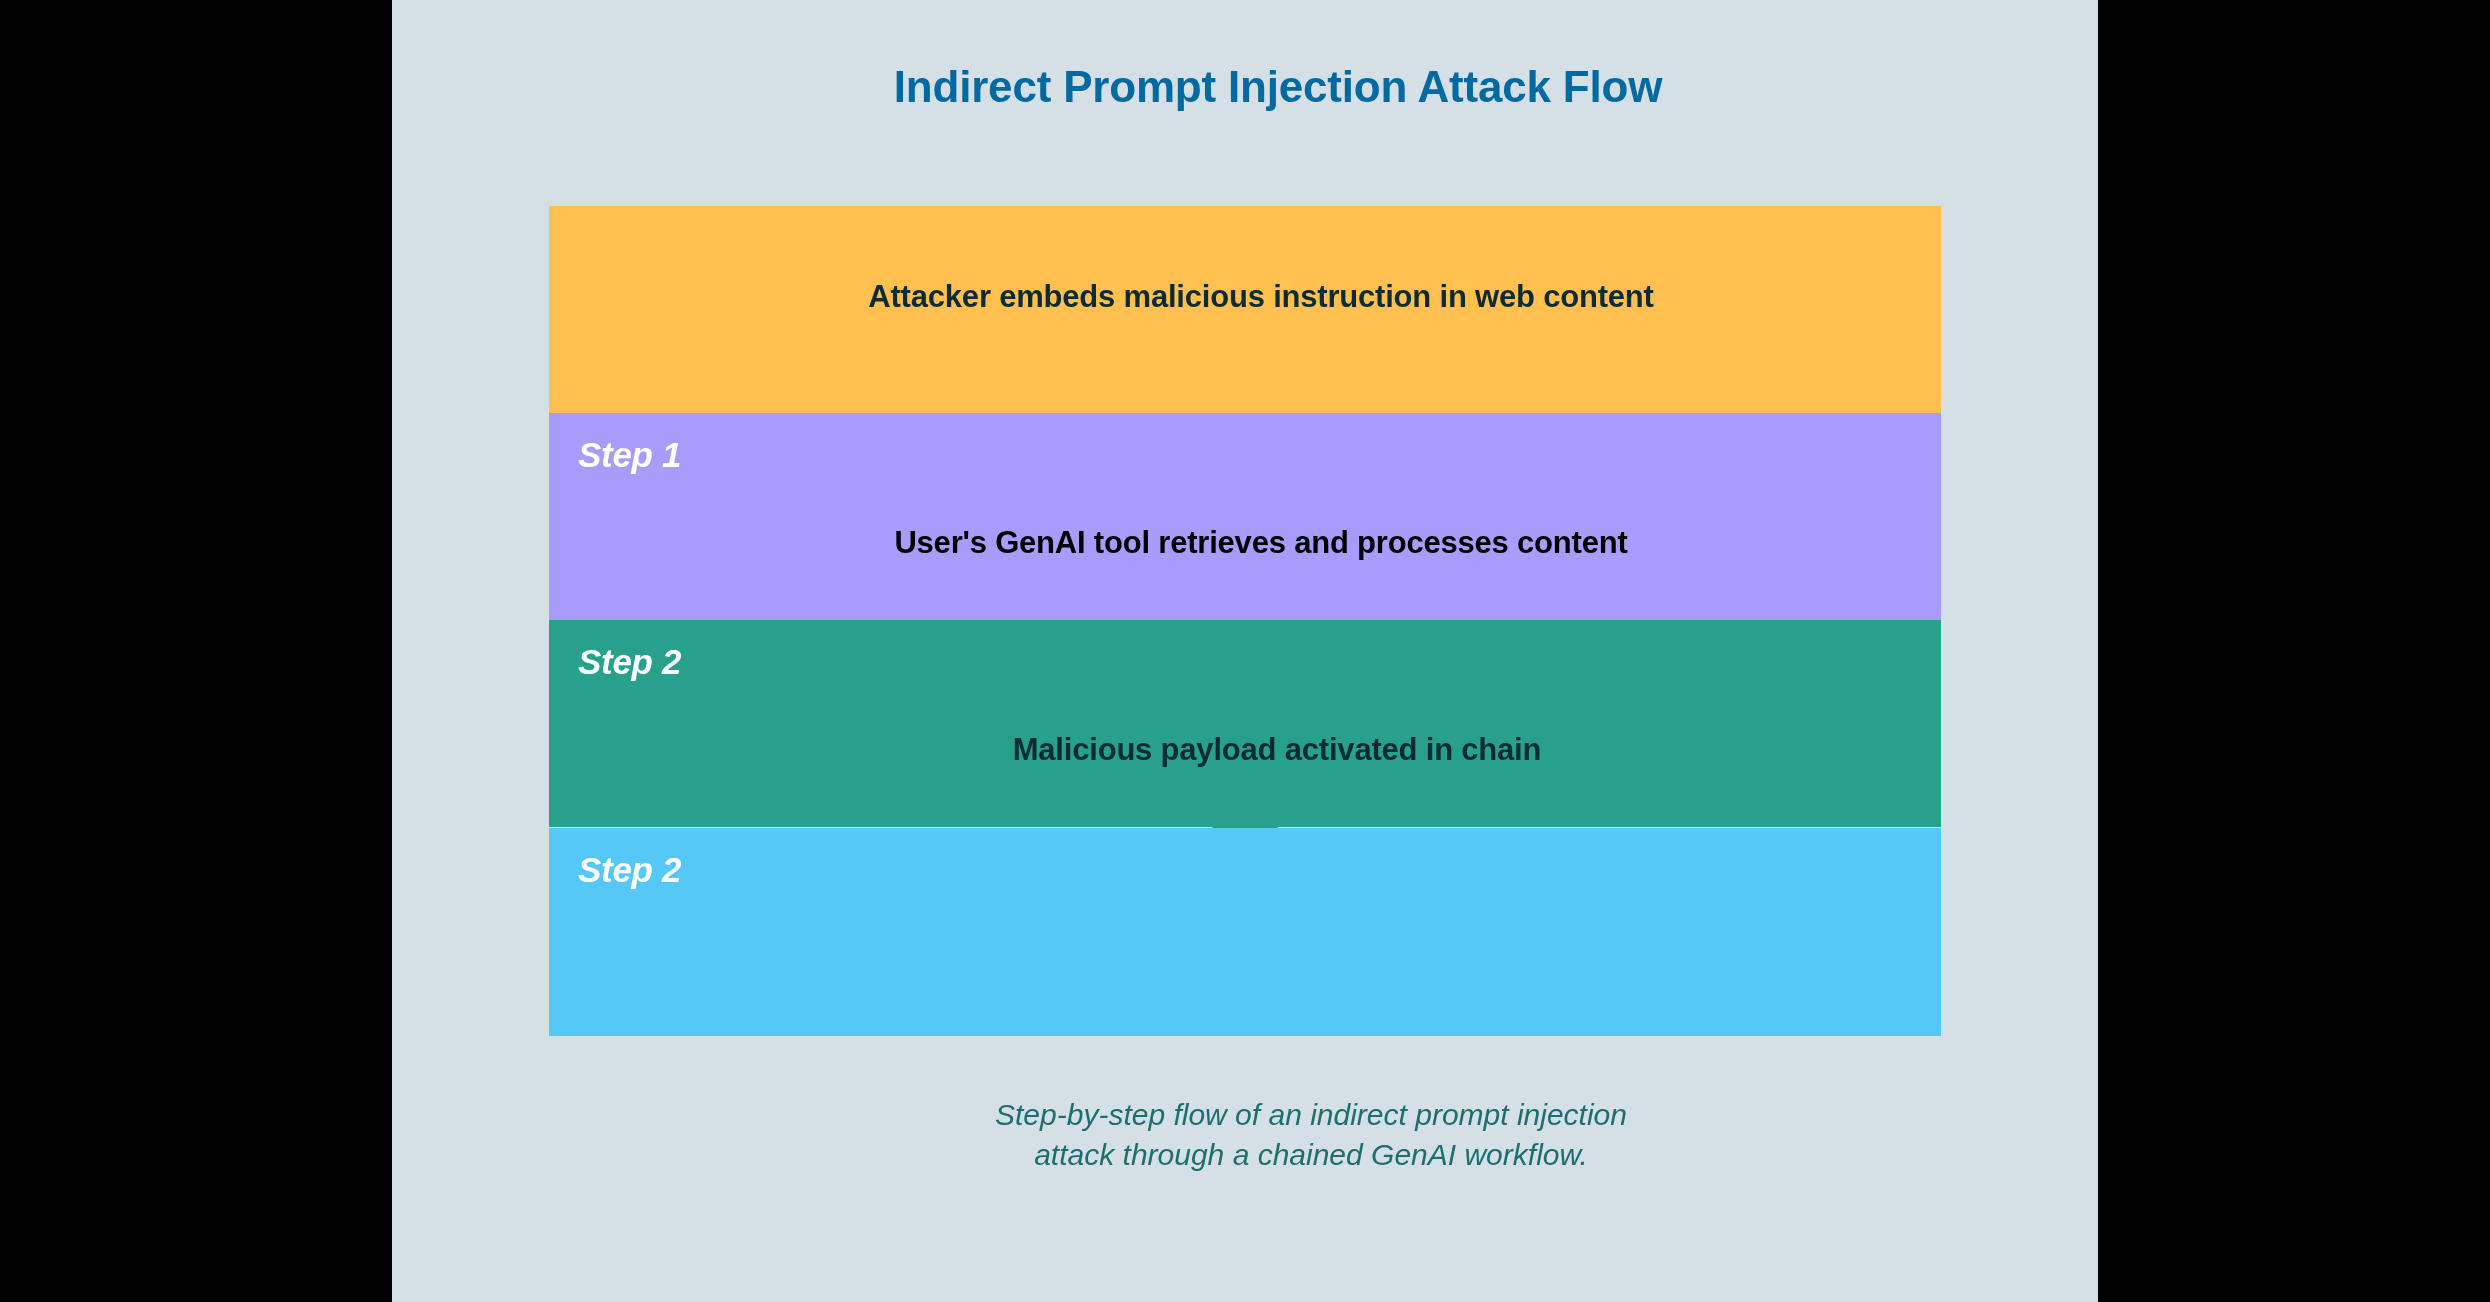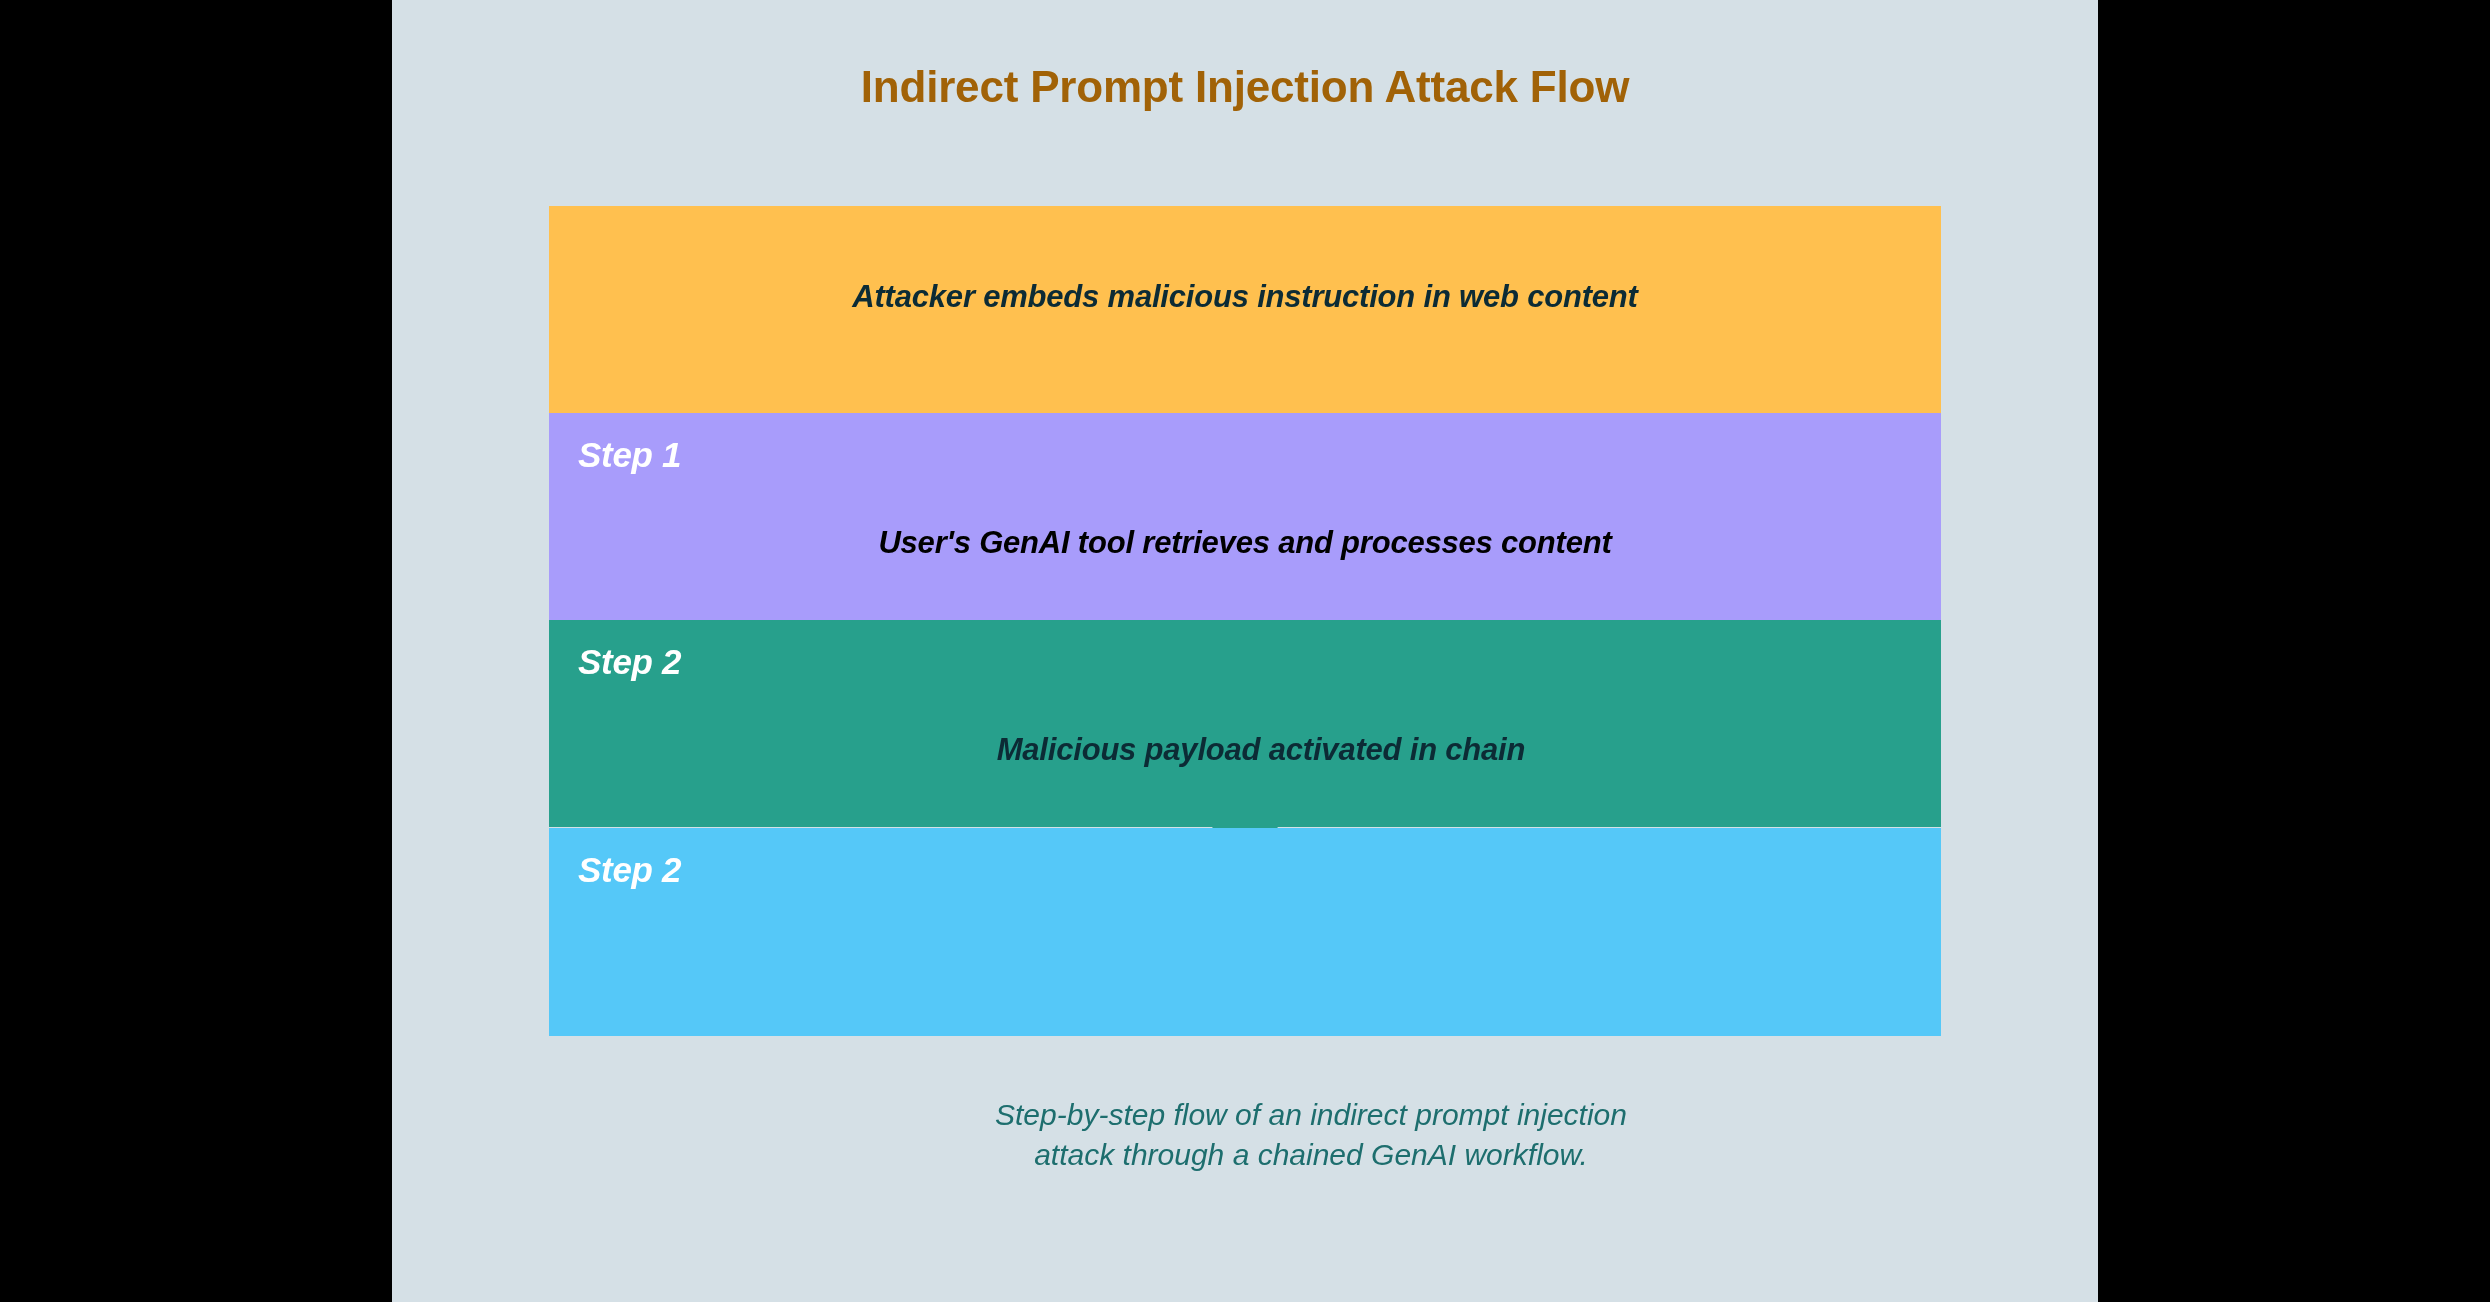--- a/index.html
+++ b/index.html
@@ -99,26 +99,25 @@
     top: 22px;
     font-size: 35px;
     font-weight: bold;
     font-style: italic;
     color: #ffffff;
     white-space: nowrap;
     letter-spacing: -0.3px;
   }
   .band-text {
     position: absolute;
-    left: 0;
+    left: 16px;
     width: 1392px;
     text-align: center;
     font-size: 31px;
     font-weight: bold;
-    font-style: italic;
     color: #0c2b35;
     white-space: nowrap;
     letter-spacing: -0.2px;
   }
   .band-1 .band-text { top: 73px; }
   .band-2 .band-text { top: 112px; }
   .band-3 .band-text { top: 112px; }
   .band-4 .band-text { top: 112px; }
 
   
@@ -138,21 +137,21 @@
 </head>
 <body>
 
 <div id="canvas">
 
   <div class="letterbox left"></div>
   <div class="letterbox right"></div>
 
   <div id="slide" style="background: rgb(213, 224, 230);">
 
-    <div id="title" style="color: #a16207;">Indirect Prompt Injection Attack Flow</div>
+    <div id="title" style="color: #0369a1; padding-left: 33px;">Indirect Prompt Injection Attack Flow</div>
 
     <div id="funnel">
 
       <div class="band band-1">
         <div class="fill" style="background: rgb(255, 192, 79);"></div>
         <div class="notch" style="color: rgb(255, 192, 79);"></div>
         <div class="step-label" style="color: rgb(255, 255, 255);"></div>
         <div class="band-text" style="color: rgb(12, 43, 53);">Attacker embeds malicious instruction in web content</div>
       </div>
 

